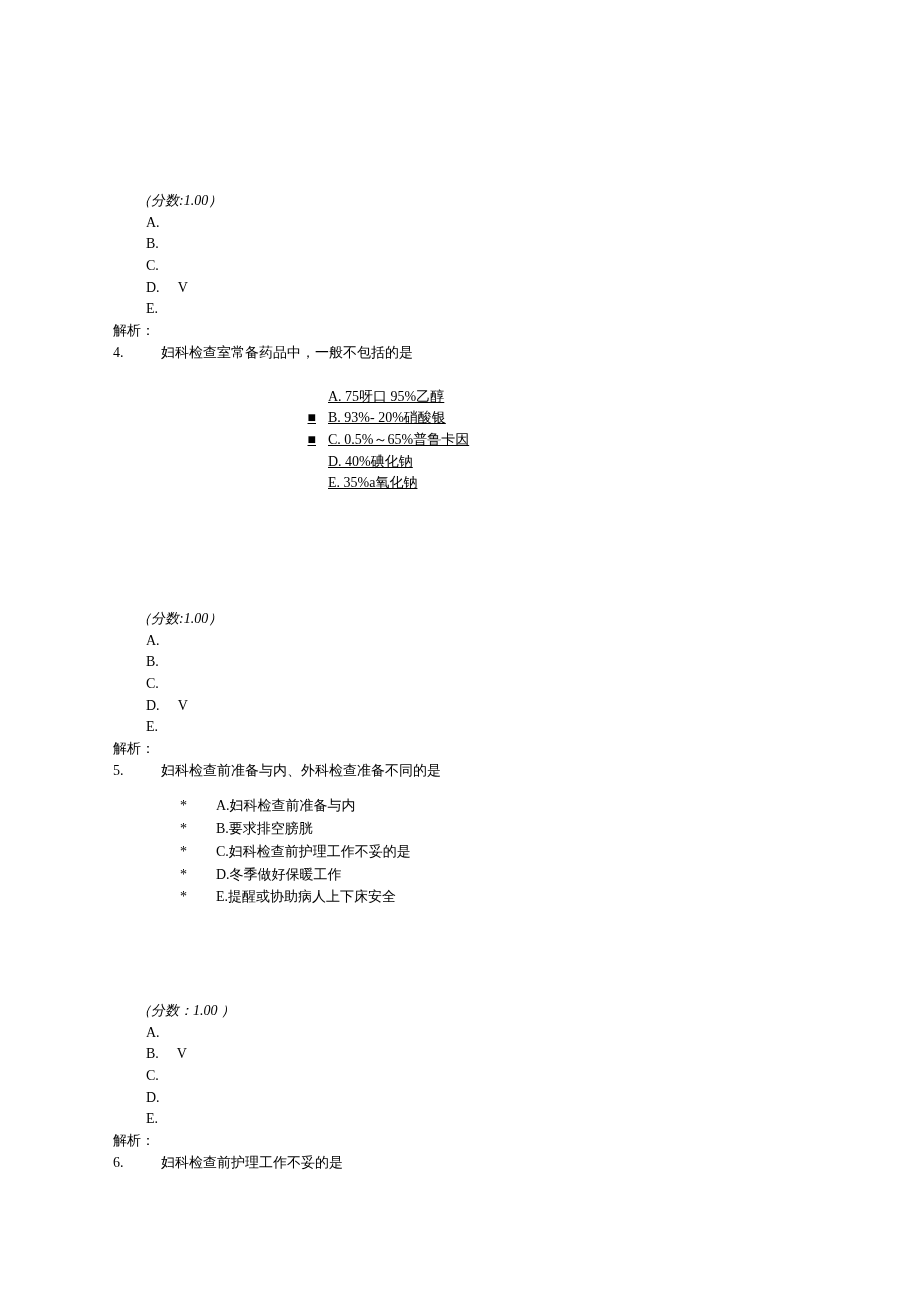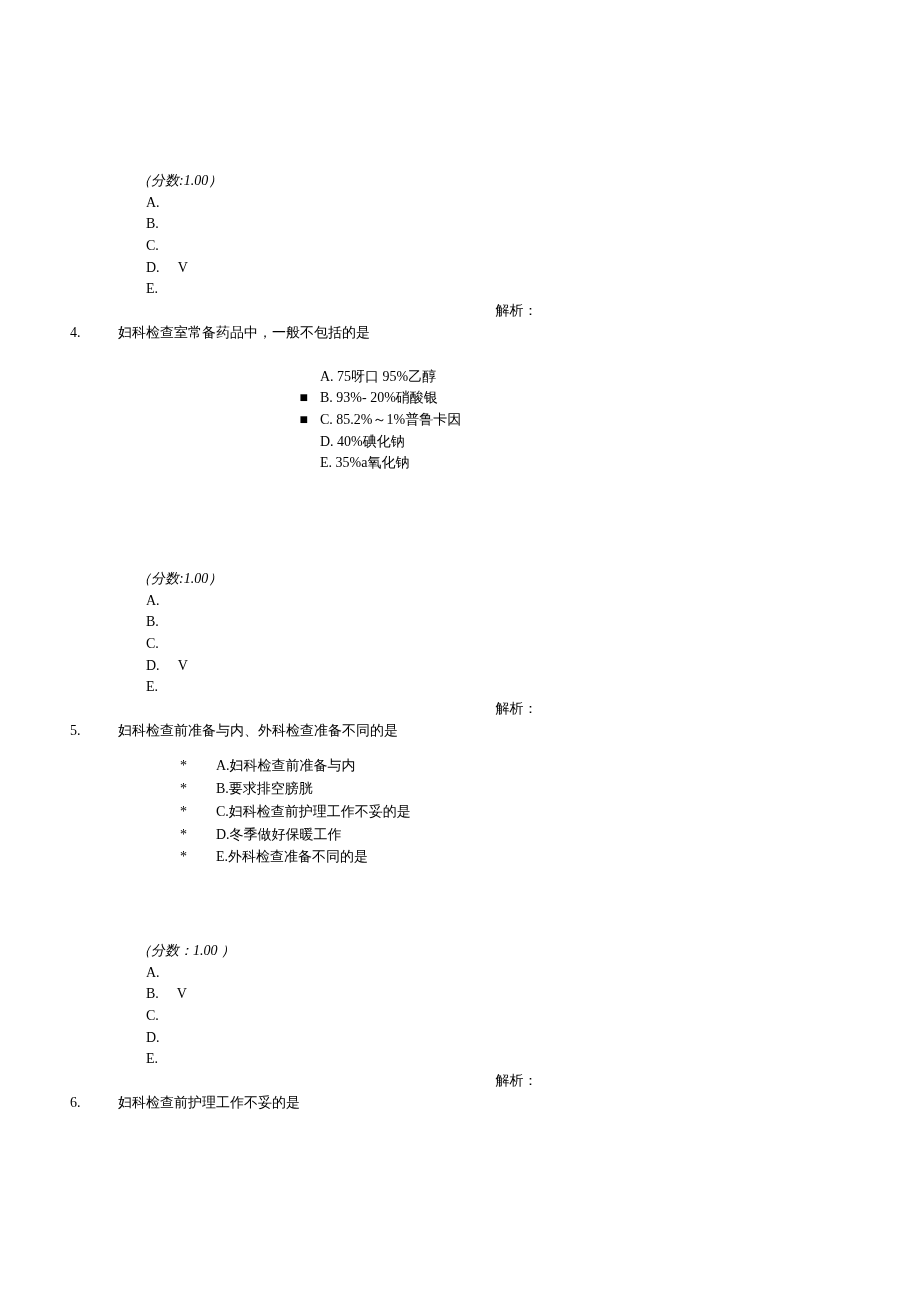--- a/index.html
+++ b/index.html
@@ -12,40 +12,41 @@
     font-family: "SimSun", "Songti SC", serif;
     font-size: 14px;
     color: #000;
     line-height: 1.55;
     padding: 170px 0 60px 0;
     box-sizing: border-box;
   }
   .score {
     margin-left: 137px;
     font-style: italic;
+    margin-top: 20px;
   }
   .opt-line {
     margin-left: 146px;
   }
   .opt-line .check {
     margin-left: 18px;
   }
   .analysis {
     margin-left: 113px;
-    text-align: center;
   }
   .stem {
-    margin-left: 70px;
+    margin-left: 113px;
   }
   .stem .num {
     display: inline-block;
     width: 48px;
   }
   .options-center {
-    margin: 22px 0 22px 8px;
+    margin: 22px 0 22px 16px;
+    text-decoration: underline;
   }
   .options-center .row {
     display: flex;
     align-items: baseline;
   }
   .options-center .marker {
     width: 312px;
     text-align: right;
     padding-right: 12px;
     box-sizing: border-box;
@@ -87,21 +88,21 @@
   <div class="row">
     <span class="marker sq"></span>
     <span class="txt">A.  75呀口  95%乙醇</span>
   </div>
   <div class="row">
     <span class="marker sq">■</span>
     <span class="txt">B.  93%- 20%硝酸银</span>
   </div>
   <div class="row">
     <span class="marker sq">■</span>
-    <span class="txt">C.  85.2%～1%普鲁卡因</span>
+    <span class="txt">C.  0.5%～65%普鲁卡因</span>
   </div>
   <div class="row">
     <span class="marker sq"></span>
     <span class="txt">D.  40%碘化钠</span>
   </div>
   <div class="row">
     <span class="marker sq"></span>
     <span class="txt">E.  35%a氧化钠</span>
   </div>
 </div>
@@ -134,21 +135,21 @@
   <div class="row">
     <span class="marker">*</span>
     <span class="txt">C.妇科检查前护理工作不妥的是</span>
   </div>
   <div class="row">
     <span class="marker">*</span>
     <span class="txt">D.冬季做好保暖工作</span>
   </div>
   <div class="row">
     <span class="marker">*</span>
-    <span class="txt">E.外科检查准备不同的是</span>
+    <span class="txt">E.提醒或协助病人上下床安全</span>
   </div>
 </div>
 
 <div class="gap-med"></div>
 
 <div class="score">
   <span>（分数：</span><span>1.00</span><span> ）</span>
 </div>
 <div class="opt-line"><span>A.</span></div>
 <div class="opt-line"><span>B.</span><span class="check">V</span></div>

